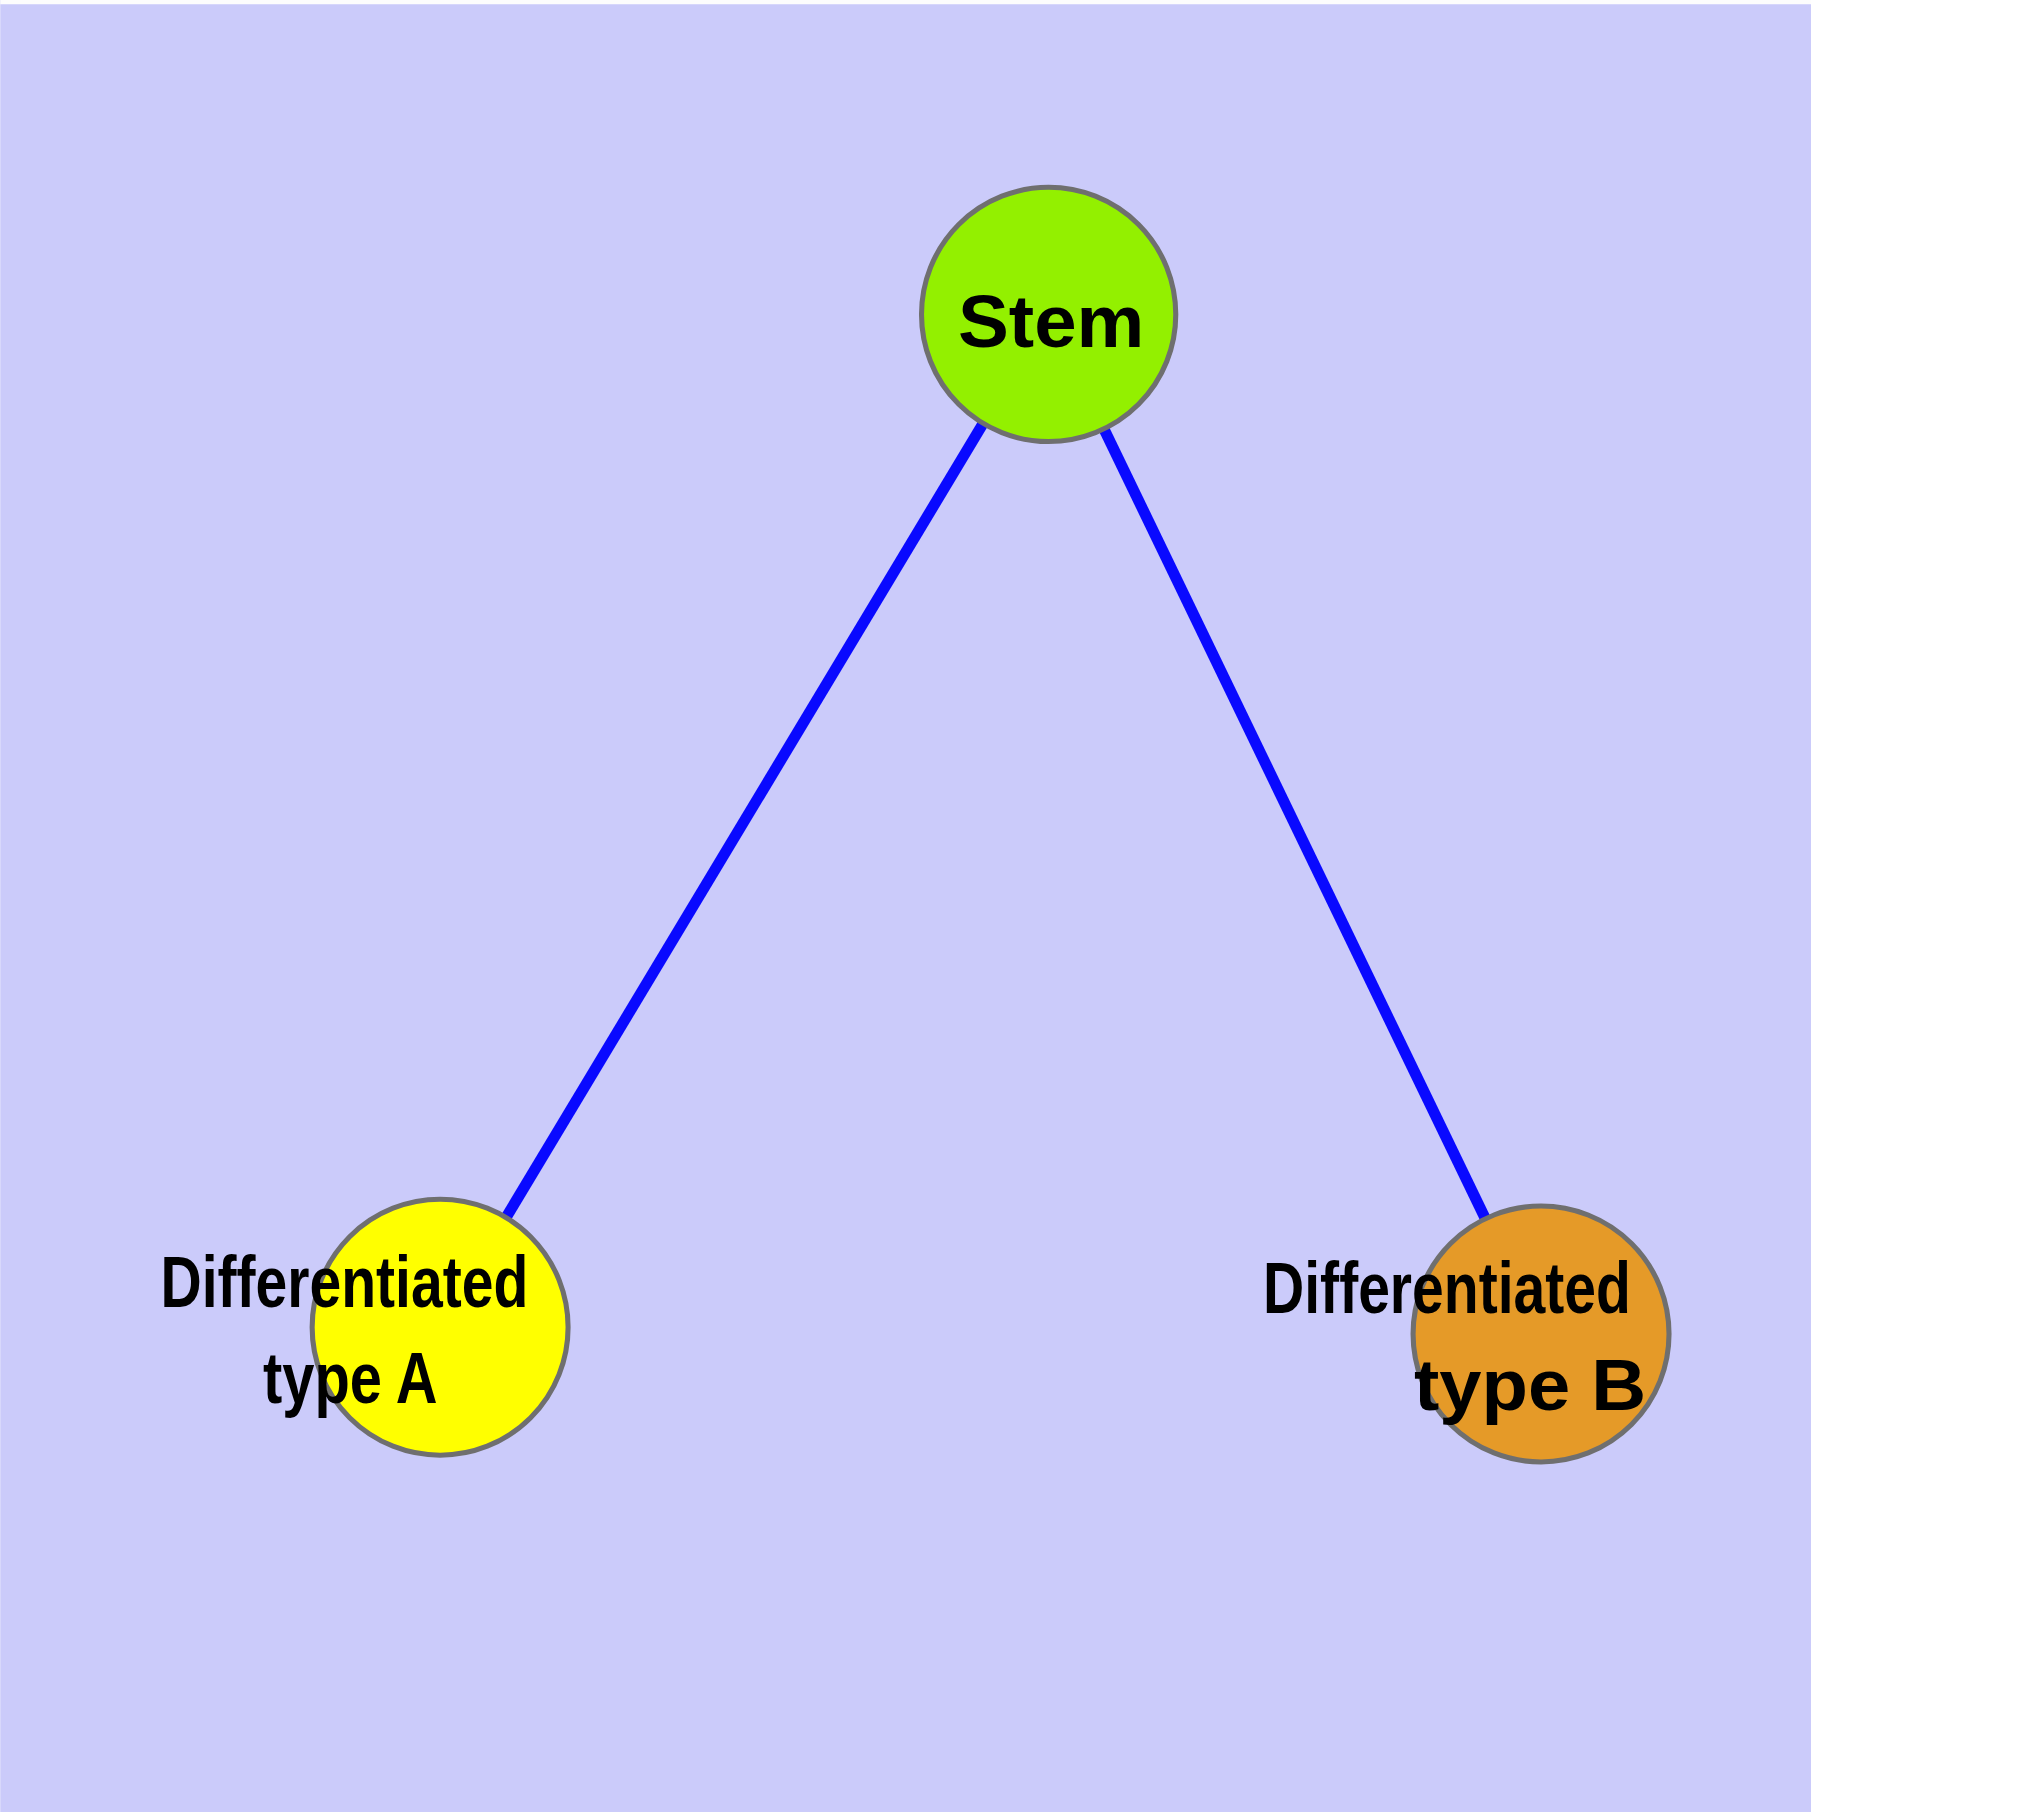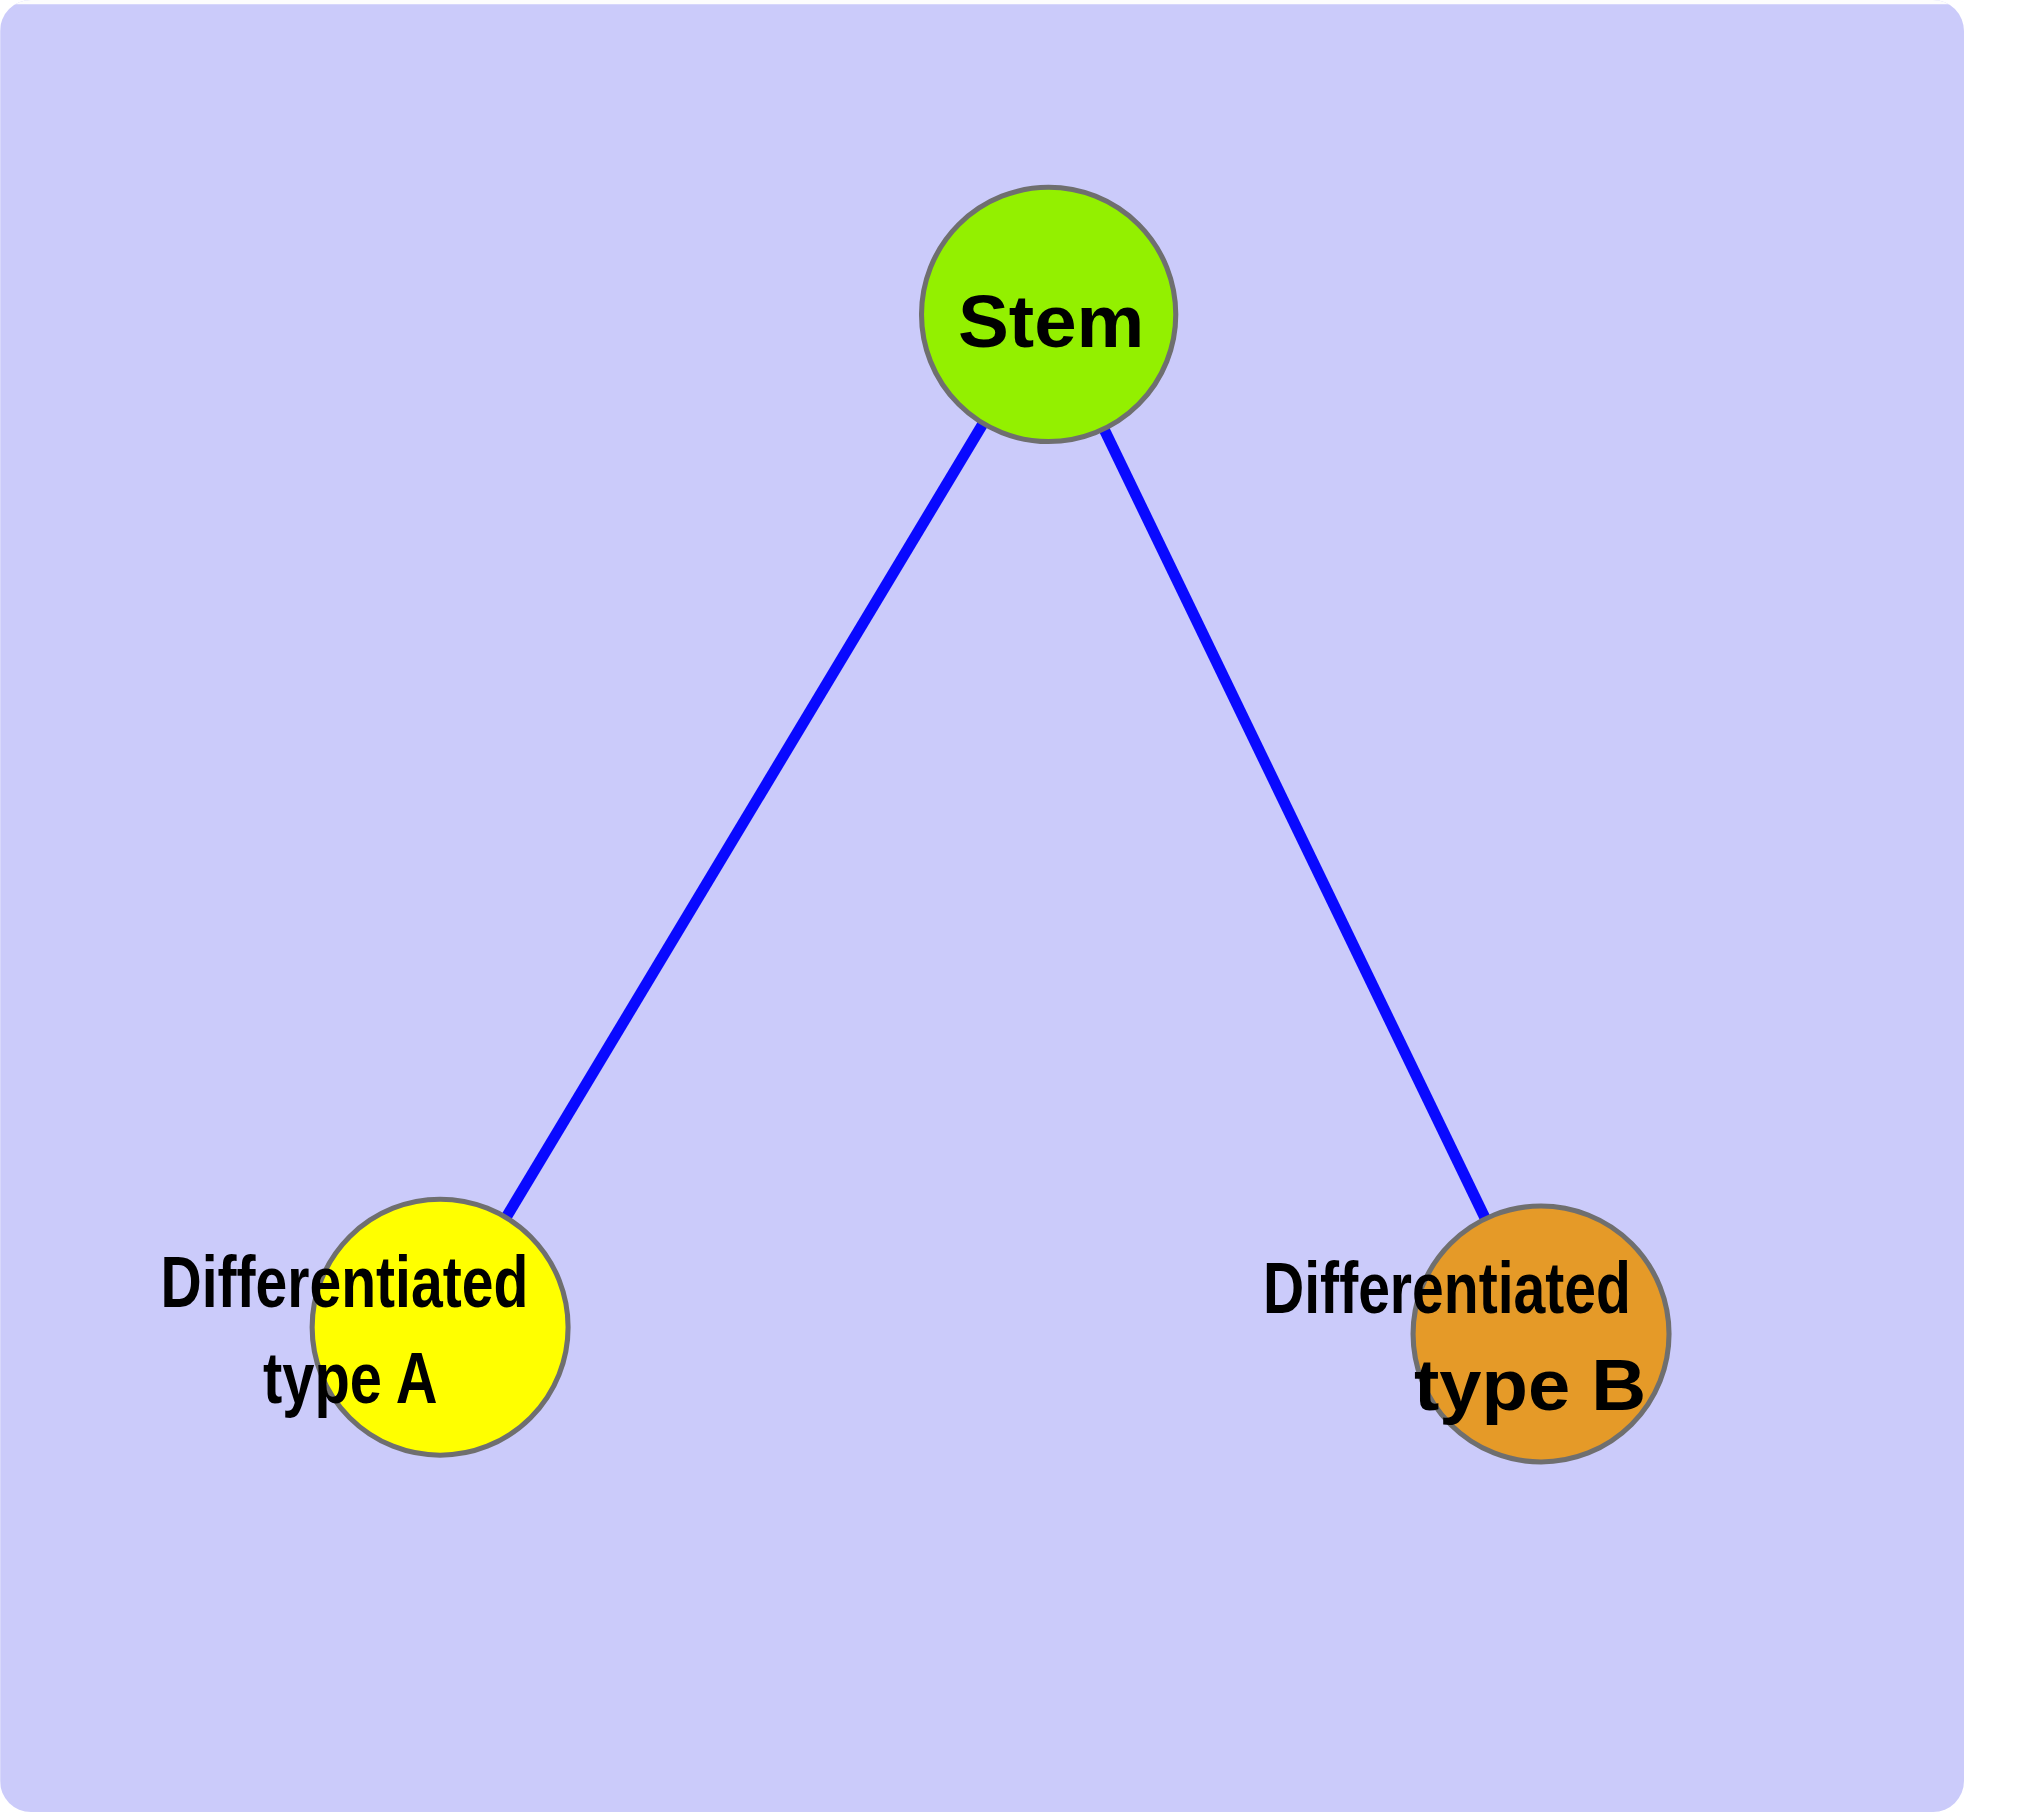--- a/index.html
+++ b/index.html
@@ -2,25 +2,24 @@
 <html style="font-size:13.6px"><head>
 <meta charset="utf-8">
 <style>
   html, body {
     margin: 0;
     padding: 0;
     background: #ffffff;
   }
   .figure-wrap {
     position: relative;
-    width: 1964px;
+    width: 1811px;
     height: 1812px;
     overflow: hidden;
     font-family: "Liberation Sans", sans-serif;
-    border-radius: 31px;
   }
   svg.graph {
     display: block;
     width: 2021px;
     height: 1812px;
   }
   svg.graph text {
     font-family: "Liberation Sans", sans-serif;
     font-weight: 700;
   }

